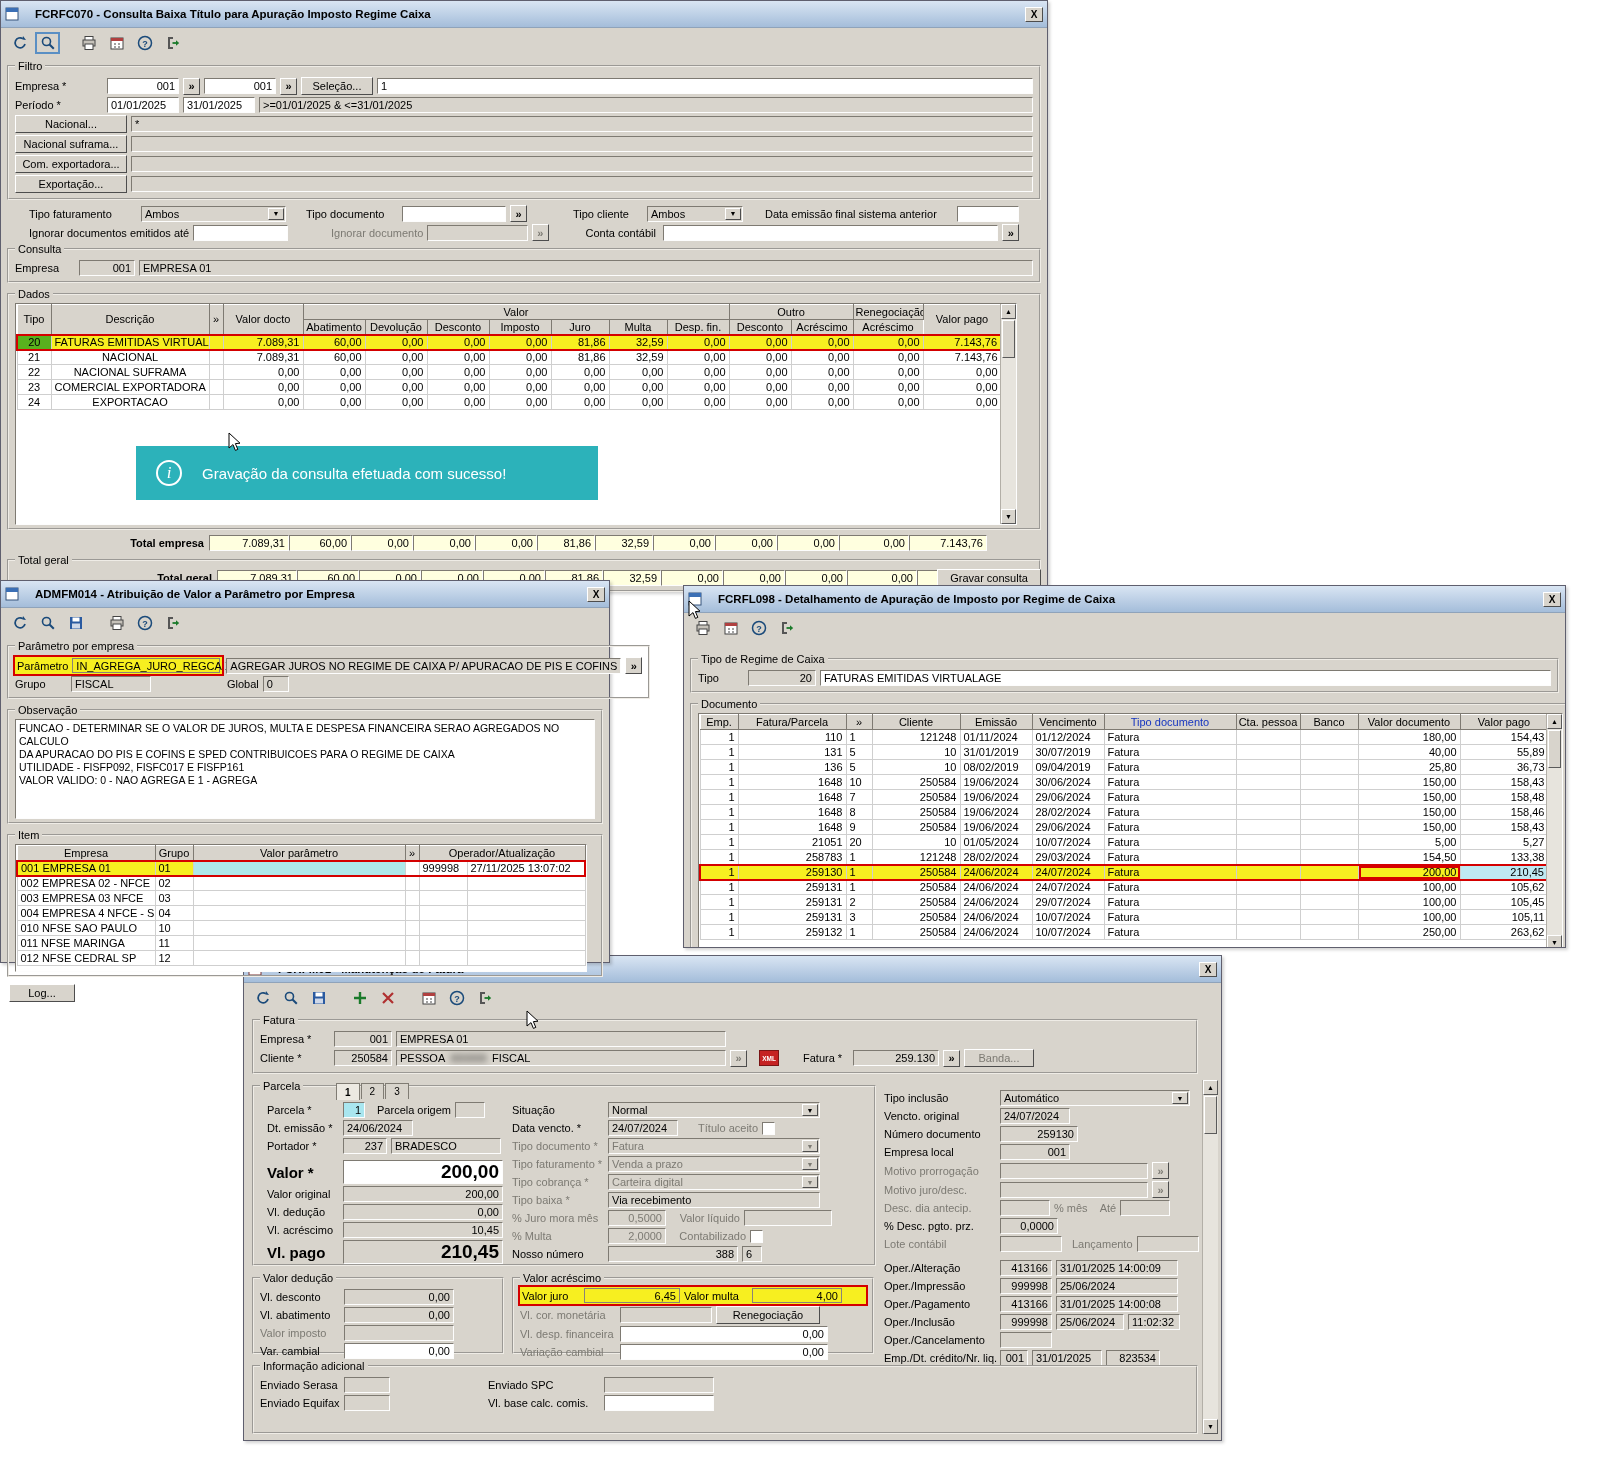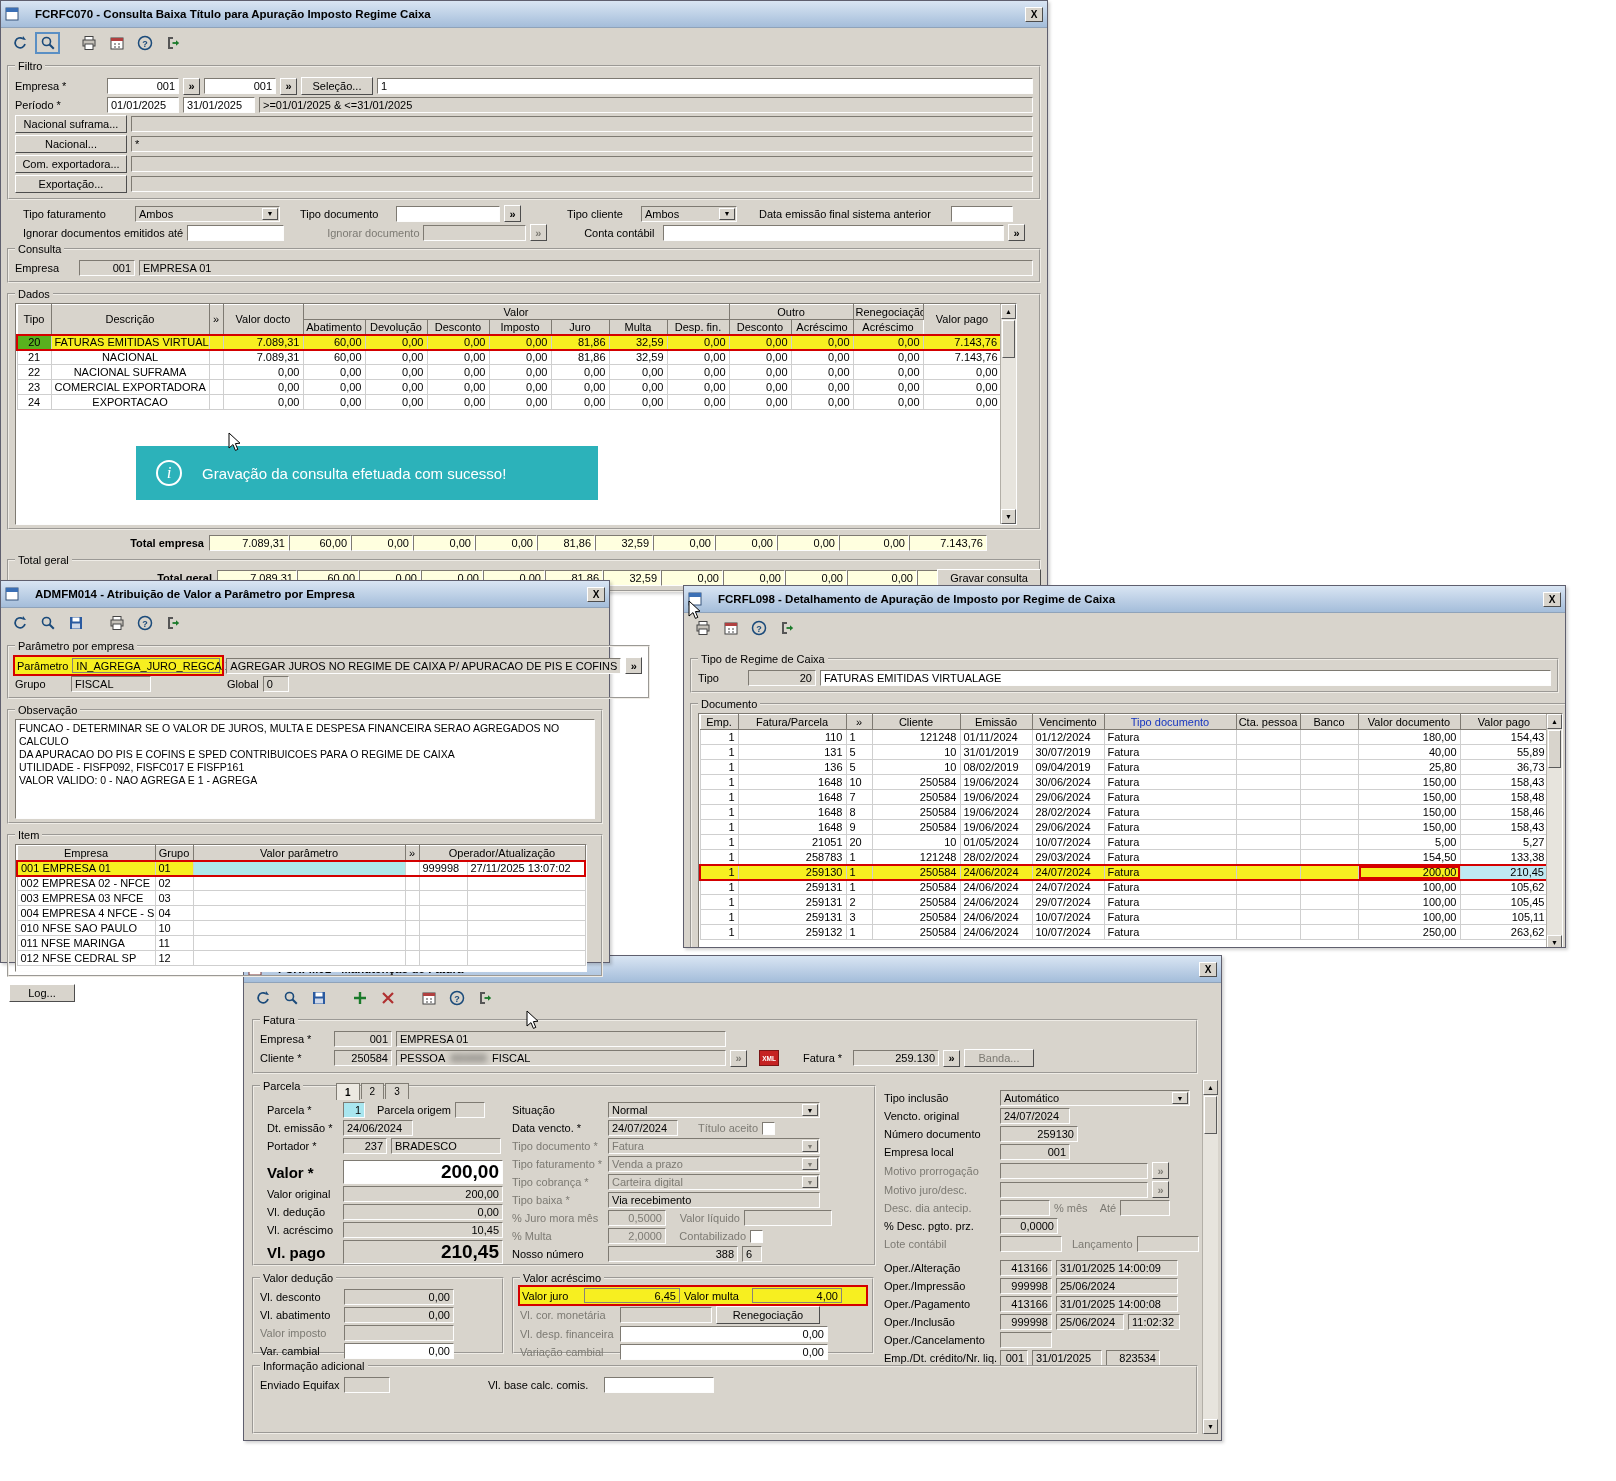--- a/index.html
+++ b/index.html
@@ -138,38 +138,38 @@
       <span class="btn" style="width:72px">Seleção...</span>
       <span class="fld" style="flex:1">1</span>
     </div>
     <div class="row">
       <span class="lbl" style="width:88px">Período *</span>
       <span class="fld" style="width:72px">01/01/2025</span>
       <span class="fld" style="width:72px">31/01/2025</span>
       <span class="fld ro" style="flex:1">&gt;=01/01/2025 &amp; &lt;=31/01/2025</span>
     </div>
     <div class="row">
+      <span class="btn" style="width:112px">Nacional...</span>
+      <span class="fld ro" style="flex:1">*</span>
+    </div>
+    <div class="row">
       <span class="btn" style="width:112px">Nacional suframa...</span>
       <span class="fld ro" style="flex:1"></span>
     </div>
     <div class="row">
-      <span class="btn" style="width:112px">Nacional...</span>
-      <span class="fld ro" style="flex:1">*</span>
-    </div>
-    <div class="row">
       <span class="btn" style="width:112px">Com. exportadora...</span>
       <span class="fld ro" style="flex:1"></span>
     </div>
     <div class="row">
       <span class="btn" style="width:112px">Exportação...</span>
       <span class="fld ro" style="flex:1"></span>
     </div>
   </fieldset>
 
-  <div style="margin:0 22px">
+  <div style="margin:0 28px">
     <div class="row">
       <span class="lbl" style="width:108px">Tipo faturamento</span>
       <span class="fld ro dd" style="width:145px">Ambos</span>
       <span style="width:12px"></span>
       <span class="lbl" style="width:92px">Tipo documento</span>
       <span class="fld" style="width:104px"></span>
       <span class="btn sm">»</span>
       <span style="width:38px"></span>
       <span class="lbl" style="width:70px">Tipo cliente</span>
       <span class="fld ro dd" style="width:96px">Ambos</span>
@@ -965,20 +965,27 @@
     </div>
     <div class="row">
       <span class="lbl dis" style="width:96px">Variação cambial</span>
       <span class="fld num" style="width:208px">0,00</span>
     </div>
   </fieldset>
 
   <fieldset class="abs" style="left:8px;top:404px;width:946px;height:74px;margin:0">
     <legend>Informação adicional</legend>
     <div class="row">
+      <span class="lbl" style="width:80px">Enviado Serasa</span>
+      <span class="fld ro" style="width:46px"></span>
+      <span style="width:90px"></span>
+      <span class="lbl" style="width:112px">Enviado SPC</span>
+      <span class="fld ro" style="width:110px"></span>
+    </div>
+    <div class="row">
       <span class="lbl" style="width:80px">Enviado Equifax</span>
       <span class="fld ro" style="width:46px"></span>
       <span style="width:90px"></span>
       <span class="lbl" style="width:112px">Vl. base calc. comis.</span>
       <span class="fld" style="width:110px"></span>
     </div>
   </fieldset>
 
   <div class="vscroll" style="left:958px;top:124px;height:354px">
     <span class="sarrow">▲</span>

